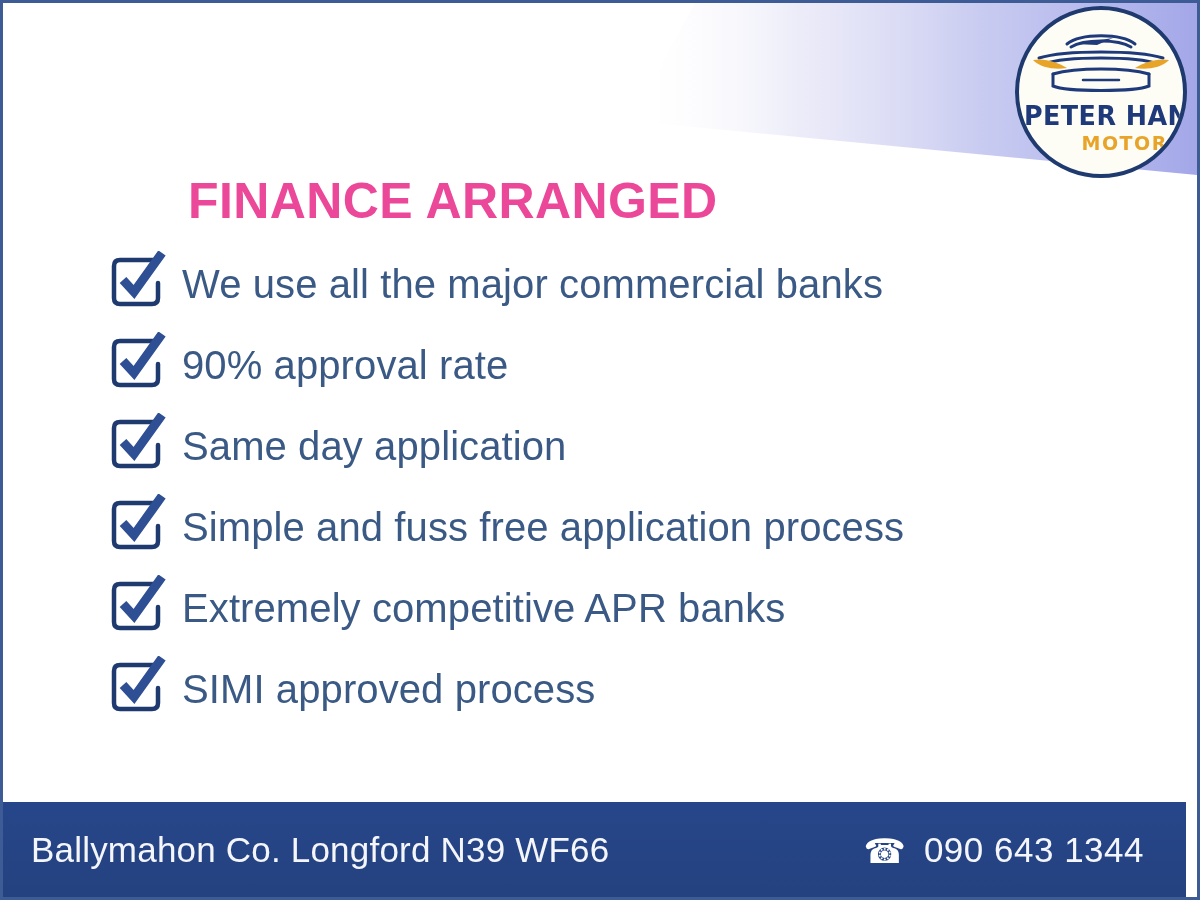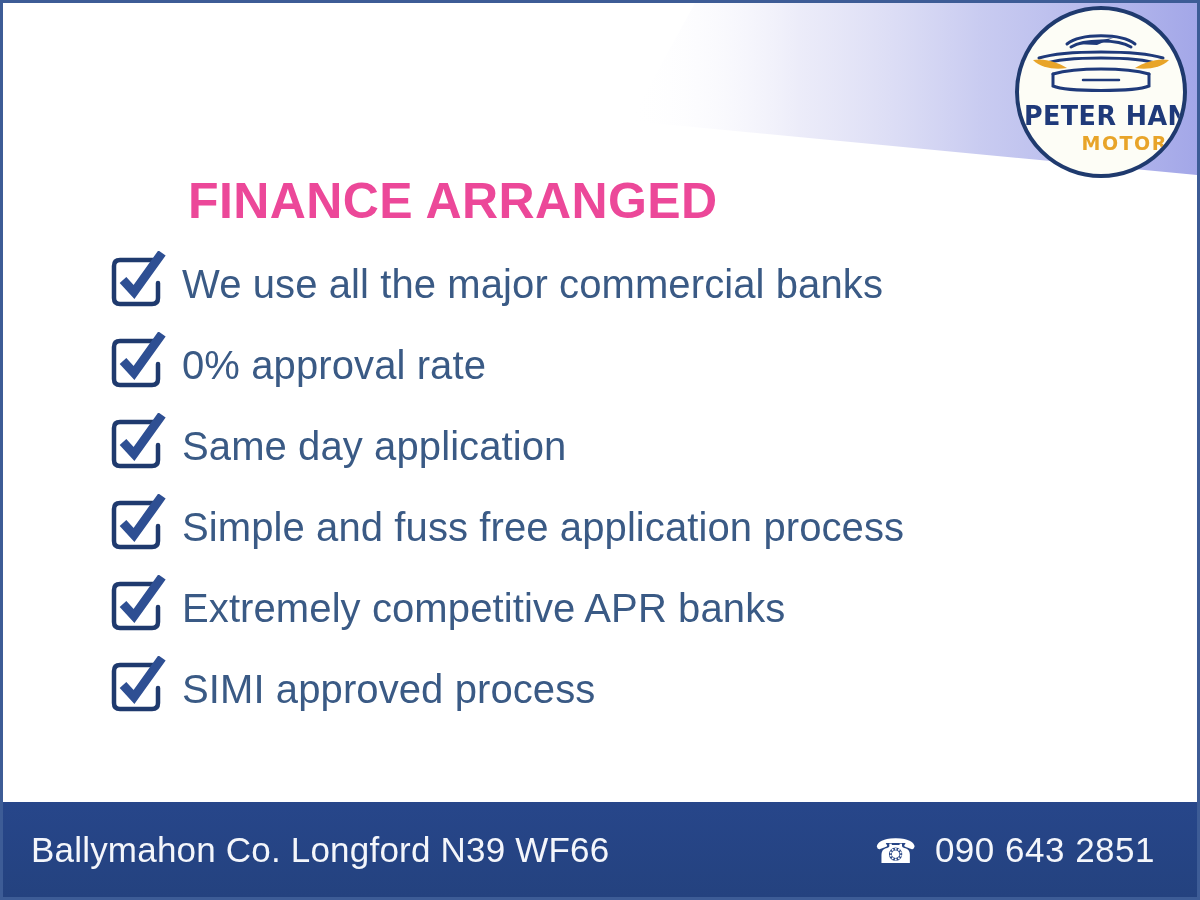--- a/index.html
+++ b/index.html
@@ -133,21 +133,21 @@
     color: #3a5a85;
     letter-spacing: 0.1px;
     white-space: nowrap;
     line-height: 1;
   }
 
   
   .footer {
     position: absolute;
     left: 3px;
-    right: 3px;
+    right: 14px;
     bottom: 3px;
     height: 95px;
     background: #274a8c;
     background: linear-gradient(180deg, #27468a 0%, #24427f 100%);
     display: flex;
     align-items: center;
     z-index: 20;
   }
   .footer-address {
     position: absolute;
@@ -238,21 +238,21 @@
       <span class="feature-text">We use all the major commercial banks</span>
     </div>
 
     <div class="feature-row">
       <span class="check-icon">
         <svg viewBox="0 0 62 62" aria-hidden="true">
           <path d="M47 9 L14 9 Q8 9 8 15 L8 47 Q8 53 14 53 L46 53 Q52 53 52 47 L52 32" fill="none" stroke="#1f3a6e" stroke-width="4.5" stroke-linecap="round" stroke-linejoin="round"></path>
           <path d="M17 29 L28 41 L56 2" fill="none" stroke="#2e4f93" stroke-width="9" stroke-linecap="butt" stroke-linejoin="miter"></path>
         </svg>
       </span>
-      <span class="feature-text">0% approval rate</span>
+      <span class="feature-text">90% approval rate</span>
     </div>
 
     <div class="feature-row">
       <span class="check-icon">
         <svg viewBox="0 0 62 62" aria-hidden="true">
           <path d="M47 9 L14 9 Q8 9 8 15 L8 47 Q8 53 14 53 L46 53 Q52 53 52 47 L52 32" fill="none" stroke="#1f3a6e" stroke-width="4.5" stroke-linecap="round" stroke-linejoin="round"></path>
           <path d="M17 29 L28 41 L56 2" fill="none" stroke="#2e4f93" stroke-width="9" stroke-linecap="butt" stroke-linejoin="miter"></path>
         </svg>
       </span>
       <span class="feature-text">Same day application</span>
@@ -287,18 +287,18 @@
       </span>
       <span class="feature-text">SIMI approved process</span>
     </div>
 
   </div>
 
   <div class="footer">
     <div class="footer-address">Ballymahon Co. Longford N39 WF66</div>
     <div class="footer-phone">
       <span class="phone-icon">☎</span>
-      <span class="phone-number">090 643 2851</span>
+      <span class="phone-number">090 643 1344</span>
     </div>
   </div>
 
   <div class="frame"></div>
 </div>
 
 </body></html>

